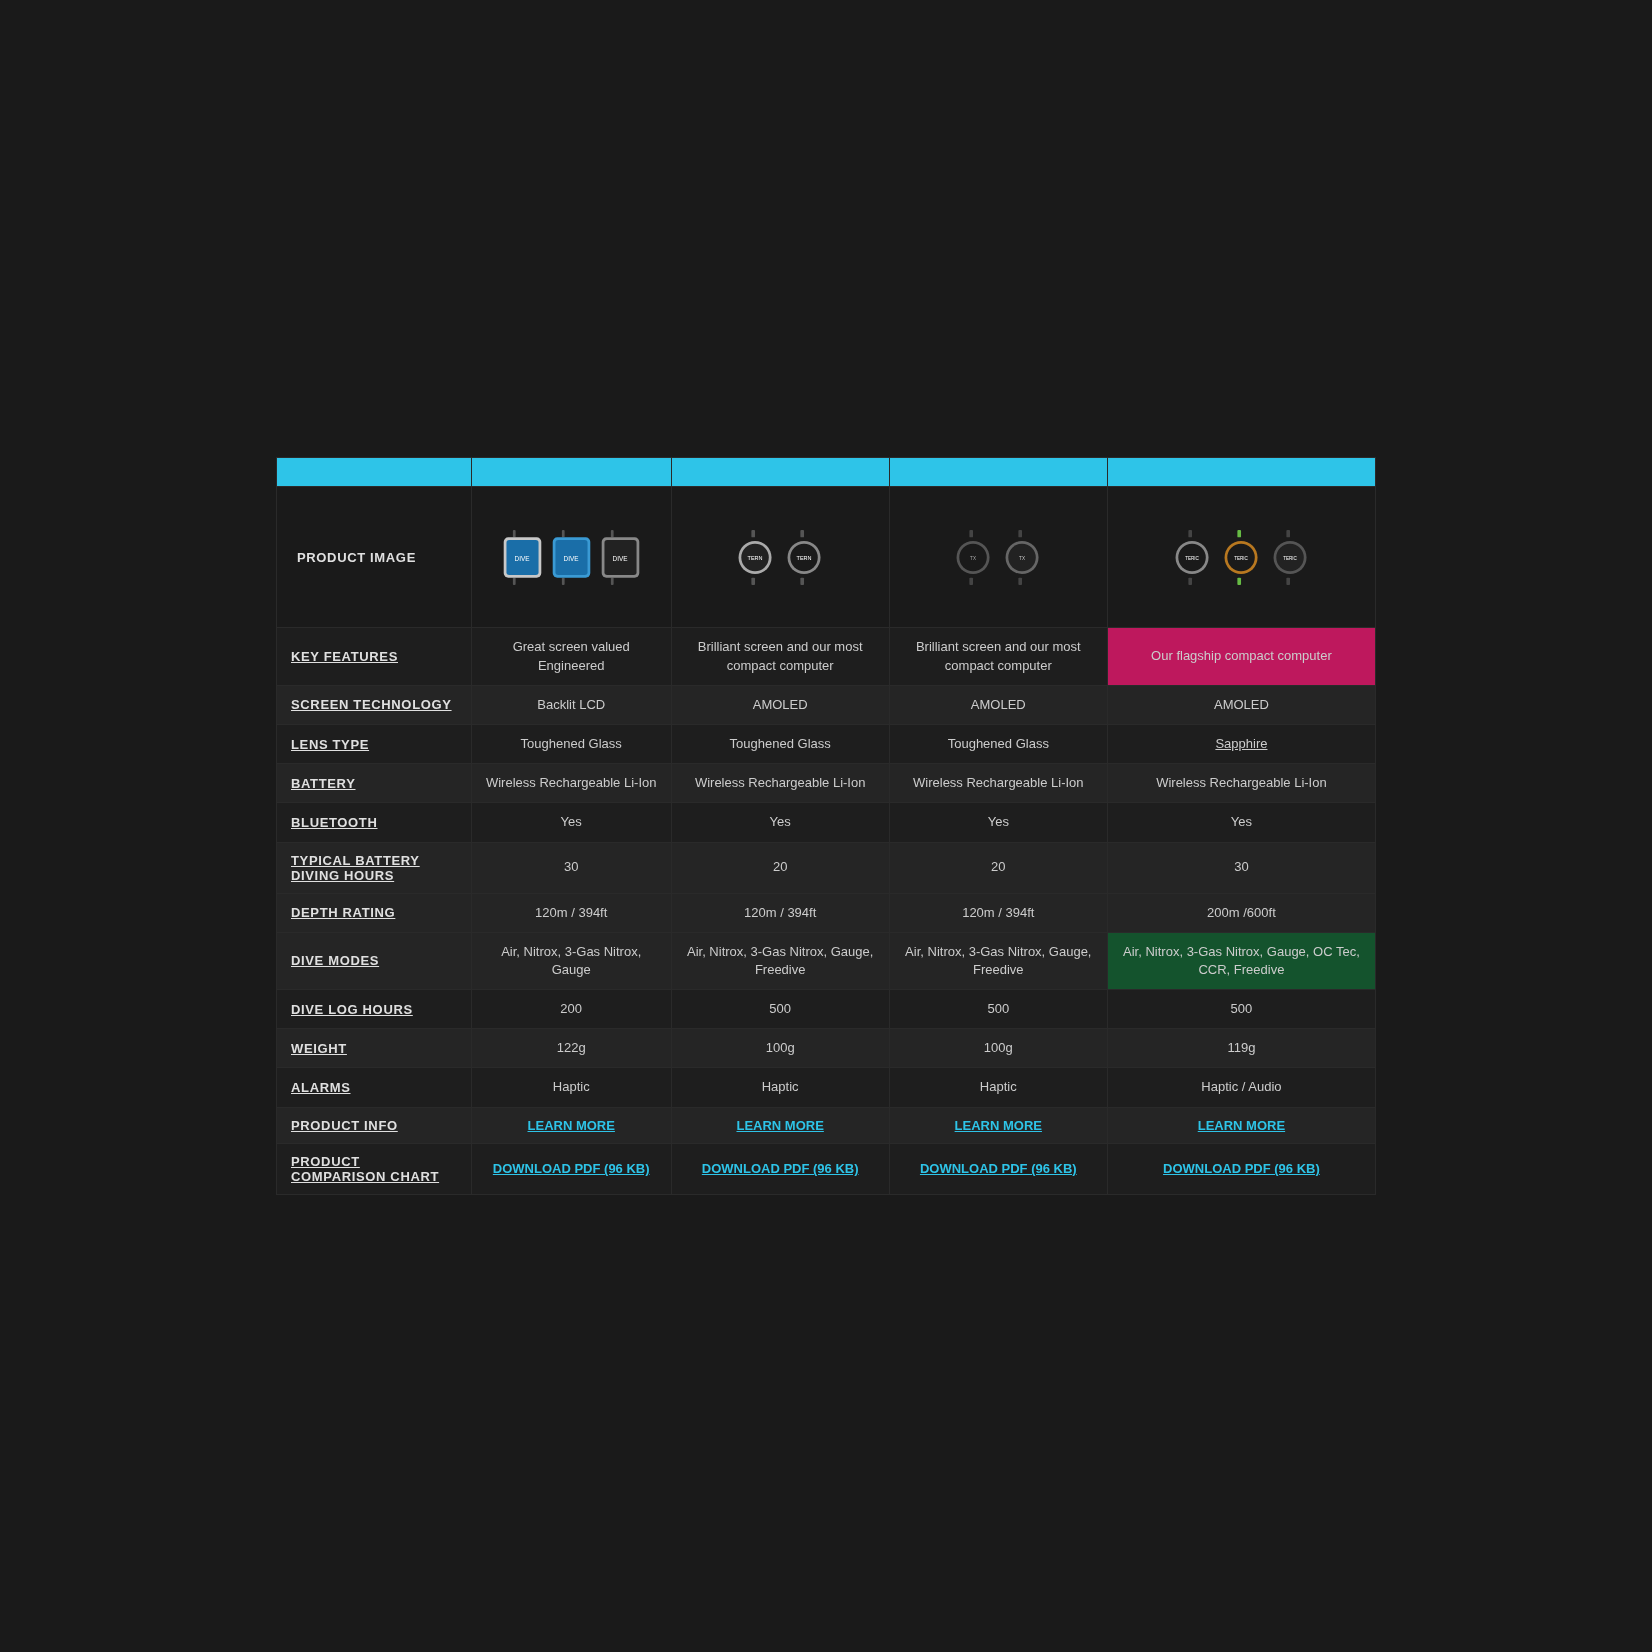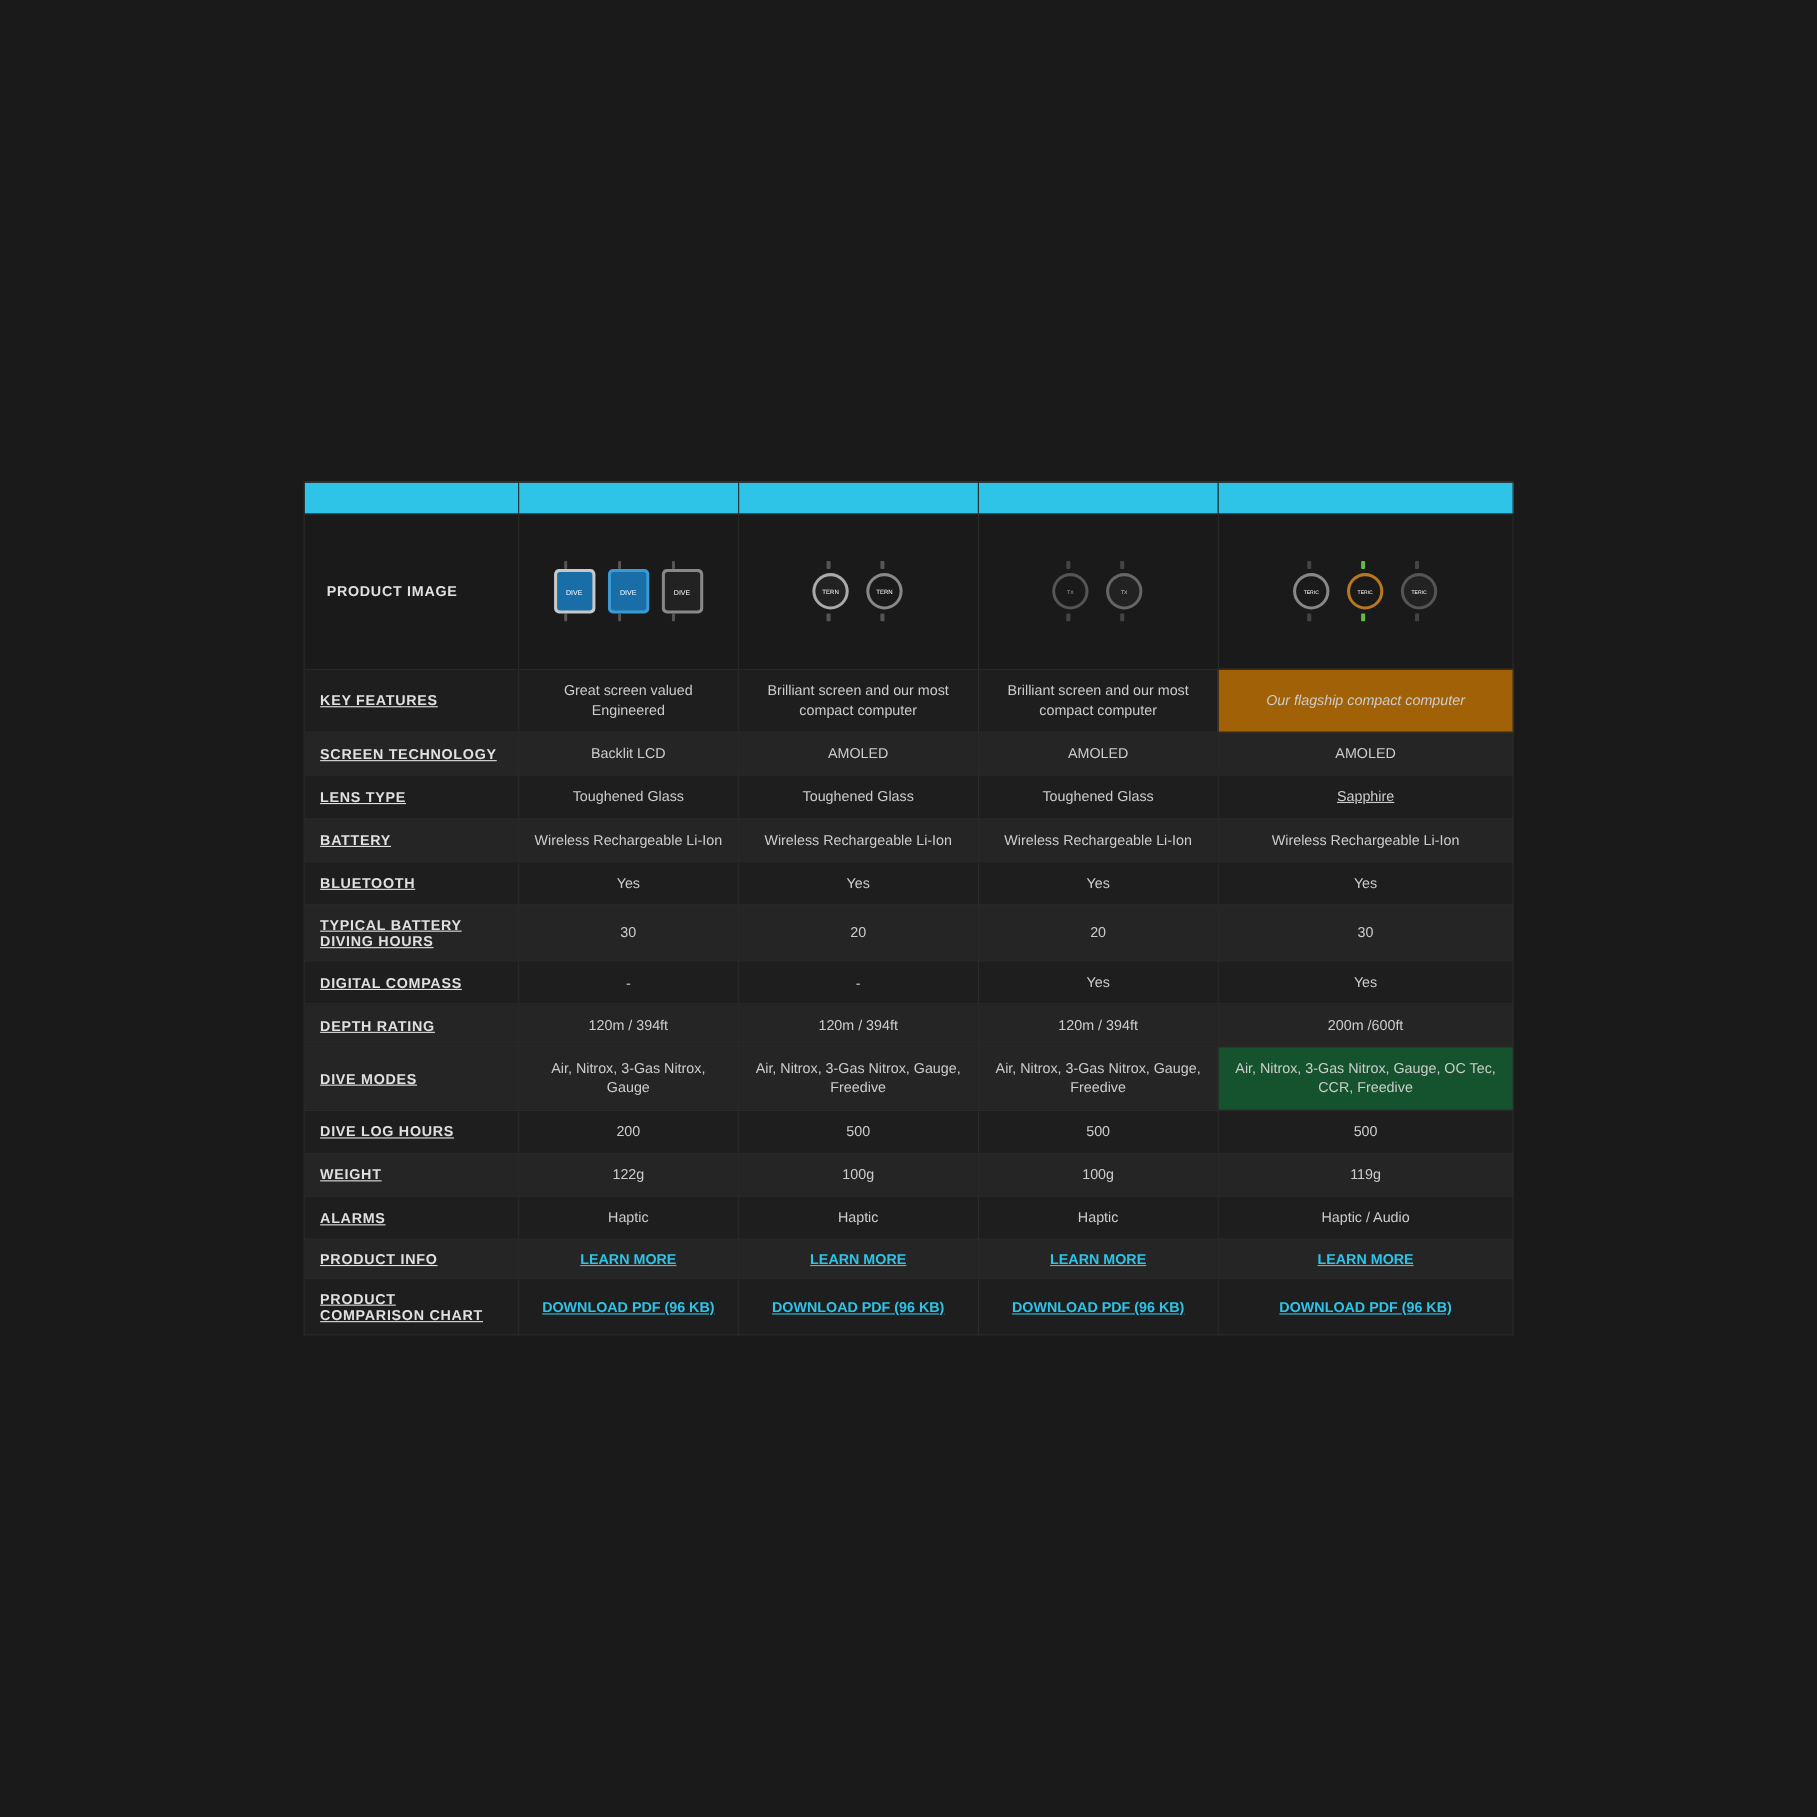--- a/index.html
+++ b/index.html
@@ -209,21 +209,21 @@
             </svg>
           </div>
         </td>
       </tr>
 
     <tr class="row-even">
           <td class="row-label">KEY FEATURES</td>
           <td class="features-text" style="background: rgb(30, 30, 30); color: rgb(204, 204, 204);">Great screen valued Engineered</td>
           <td class="features-text" style="background: rgb(30, 30, 30); color: rgb(204, 204, 204);">Brilliant screen and our most compact computer</td>
           <td class="features-text" style="background: rgb(30, 30, 30); color: rgb(204, 204, 204);">Brilliant screen and our most compact computer</td>
-          <td class="features-text" style="background: #a16207; color: rgb(204, 204, 204); font-style: italic;">Our flagship compact computer</td>
+          <td class="features-text" style="background: #be185d; color: rgb(204, 204, 204);">Our flagship compact computer</td>
         </tr>
         <tr class="row-odd">
           <td class="row-label">SCREEN TECHNOLOGY</td>
           <td class="features-text" style="background: rgb(37, 37, 37); color: rgb(204, 204, 204);">Backlit LCD</td>
           <td class="features-text" style="background: rgb(37, 37, 37); color: rgb(204, 204, 204);">AMOLED</td>
           <td class="features-text" style="background: rgb(37, 37, 37); color: rgb(204, 204, 204);">AMOLED</td>
           <td class="features-text" style="background: rgb(37, 37, 37); color: rgb(204, 204, 204);">AMOLED</td>
         </tr>
         <tr class="row-even">
           <td class="row-label">LENS TYPE</td>
@@ -246,27 +246,20 @@
           <td class="features-text" style="background: rgb(30, 30, 30); color: rgb(204, 204, 204);">Yes</td>
           <td class="features-text" style="background: rgb(30, 30, 30); color: rgb(204, 204, 204);">Yes</td>
         </tr>
         <tr class="row-odd">
           <td class="row-label">TYPICAL BATTERY DIVING HOURS</td>
           <td class="features-text" style="background: rgb(37, 37, 37); color: rgb(204, 204, 204);">30</td>
           <td class="features-text" style="background: rgb(37, 37, 37); color: rgb(204, 204, 204);">20</td>
           <td class="features-text" style="background: rgb(37, 37, 37); color: rgb(204, 204, 204);">20</td>
           <td class="features-text" style="background: rgb(37, 37, 37); color: rgb(204, 204, 204);">30</td>
         </tr>
-        <tr class="row-even">
-          <td class="row-label">DIGITAL COMPASS</td>
-          <td class="dash" style="background: rgb(30, 30, 30);">-</td>
-          <td class="dash" style="background: rgb(30, 30, 30);">-</td>
-          <td class="features-text" style="background: rgb(30, 30, 30); color: rgb(204, 204, 204);">Yes</td>
-          <td class="features-text" style="background: rgb(30, 30, 30); color: rgb(204, 204, 204);">Yes</td>
-        </tr>
         <tr class="row-odd">
           <td class="row-label">DEPTH RATING</td>
           <td class="features-text" style="background: rgb(37, 37, 37); color: rgb(204, 204, 204);">120m / 394ft</td>
           <td class="features-text" style="background: rgb(37, 37, 37); color: rgb(204, 204, 204);">120m / 394ft</td>
           <td class="features-text" style="background: rgb(37, 37, 37); color: rgb(204, 204, 204);">120m / 394ft</td>
           <td class="features-text" style="background: rgb(37, 37, 37); color: rgb(204, 204, 204);">200m /600ft</td>
         </tr>
         <tr class="row-odd">
           <td class="row-label">DIVE MODES</td>
           <td class="features-text" style="background: rgb(37, 37, 37); color: rgb(204, 204, 204);">Air, Nitrox, 3-Gas Nitrox, Gauge</td>

